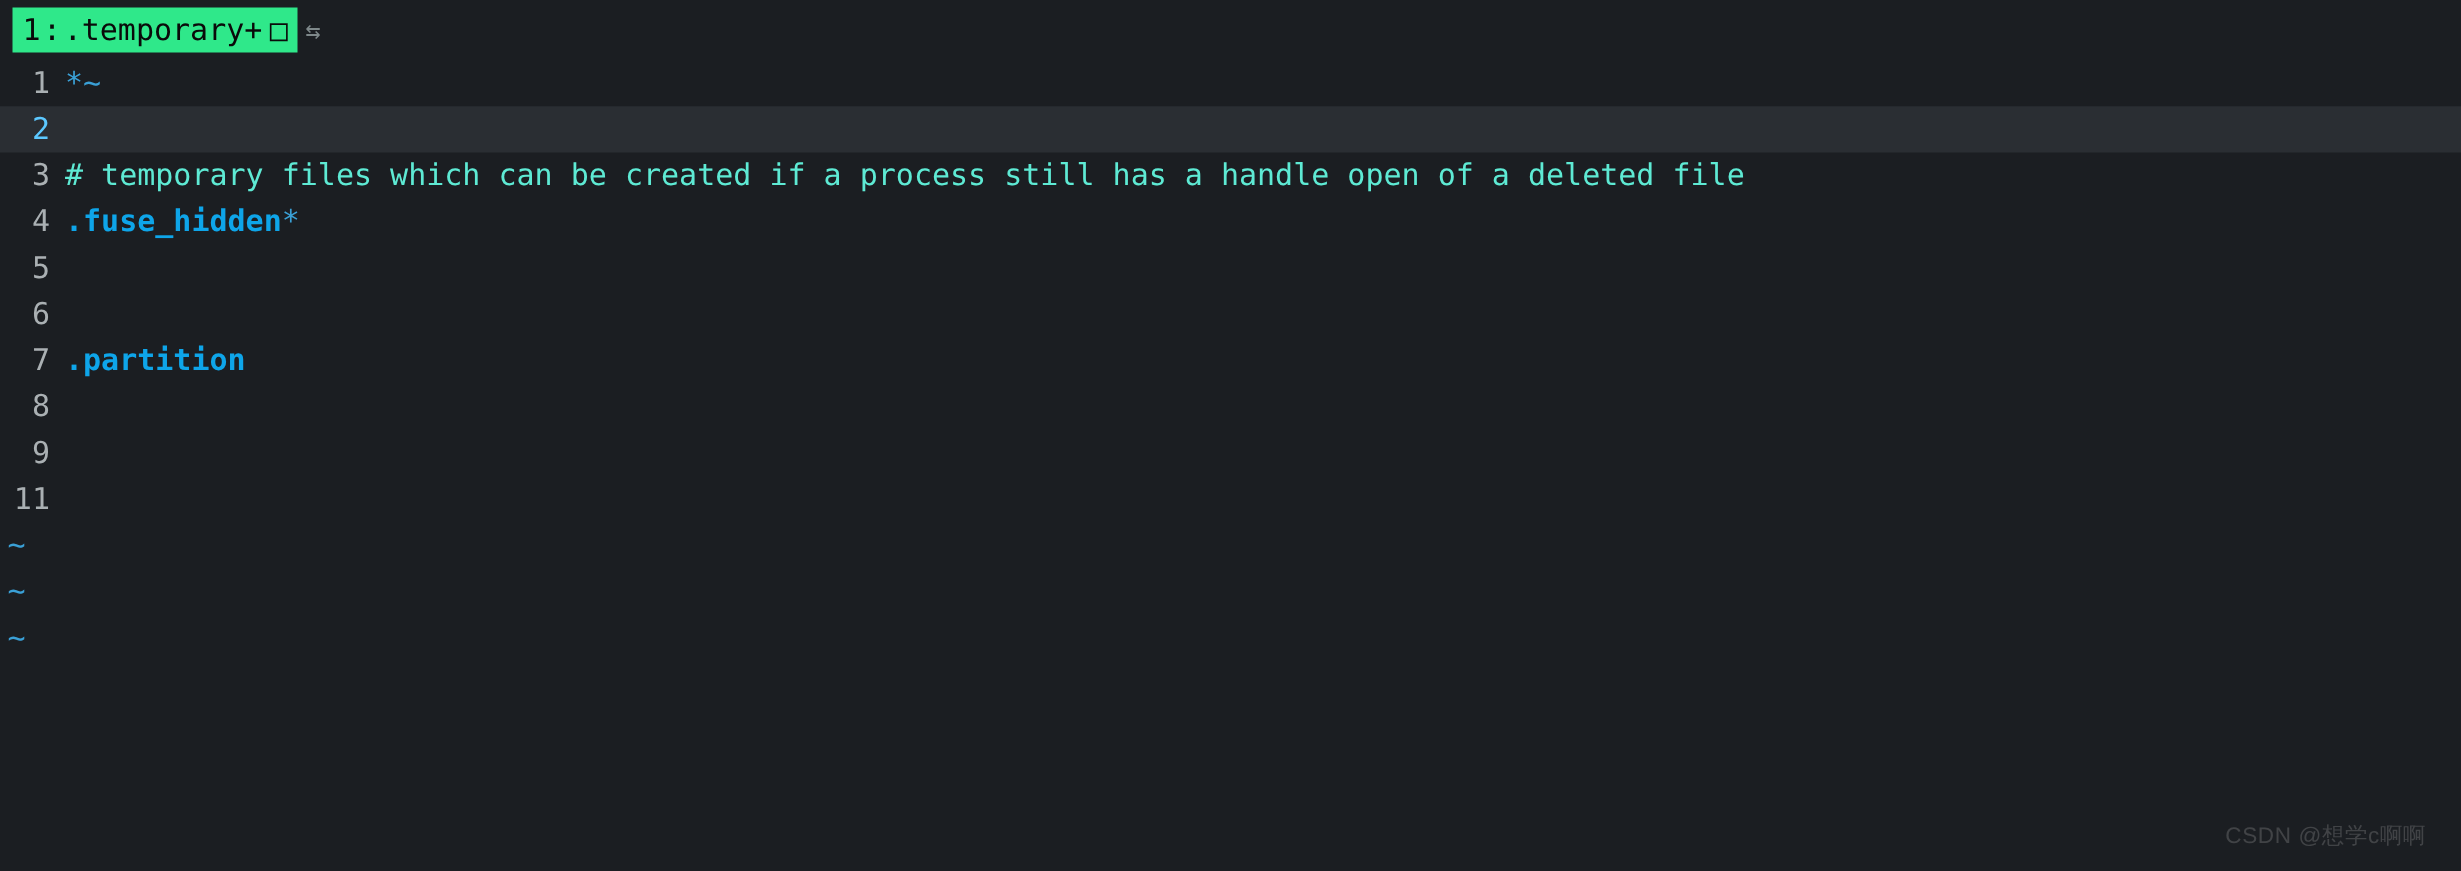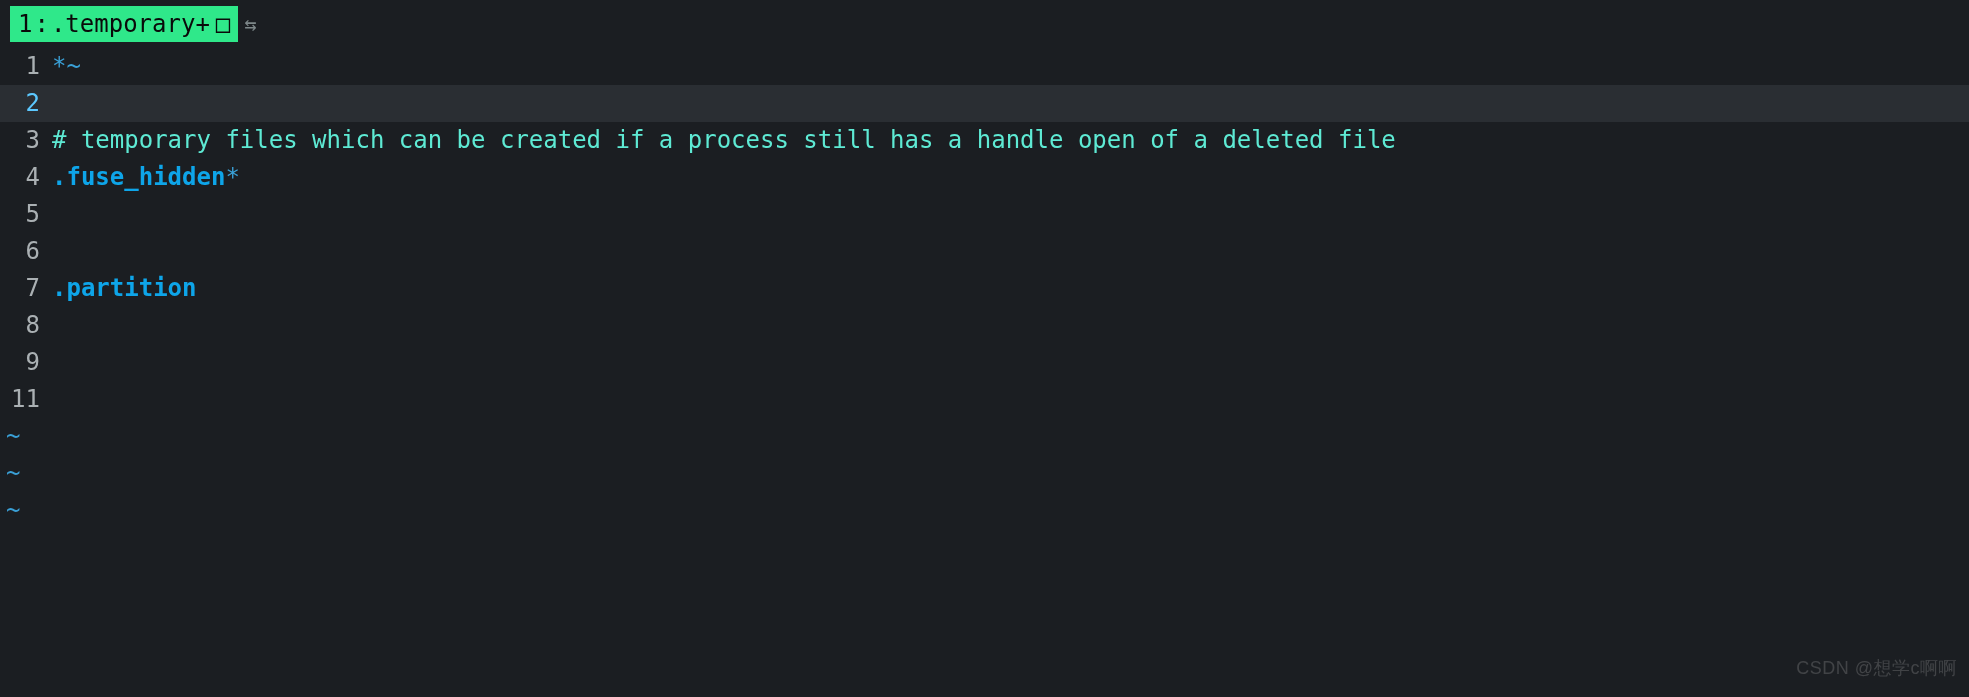--- a/index.html
+++ b/index.html
@@ -60,21 +60,21 @@
   .c-white  { color: #0ea5e9; font-weight: bold; }
   .tilde-row {
     color: #3aa0d6;
     padding-left: 6px;
     height: 37px;
     display:flex;
     align-items:center;
   }
   .watermark {
     position: absolute;
-    right: 12px;
+    right: 28px;
     bottom: 10px;
     color: rgba(200,200,200,0.22);
     font-family: sans-serif;
     font-size: 18px;
     letter-spacing: 0.5px;
     pointer-events: none;
   }
 </style>
 </head>
 <body>

